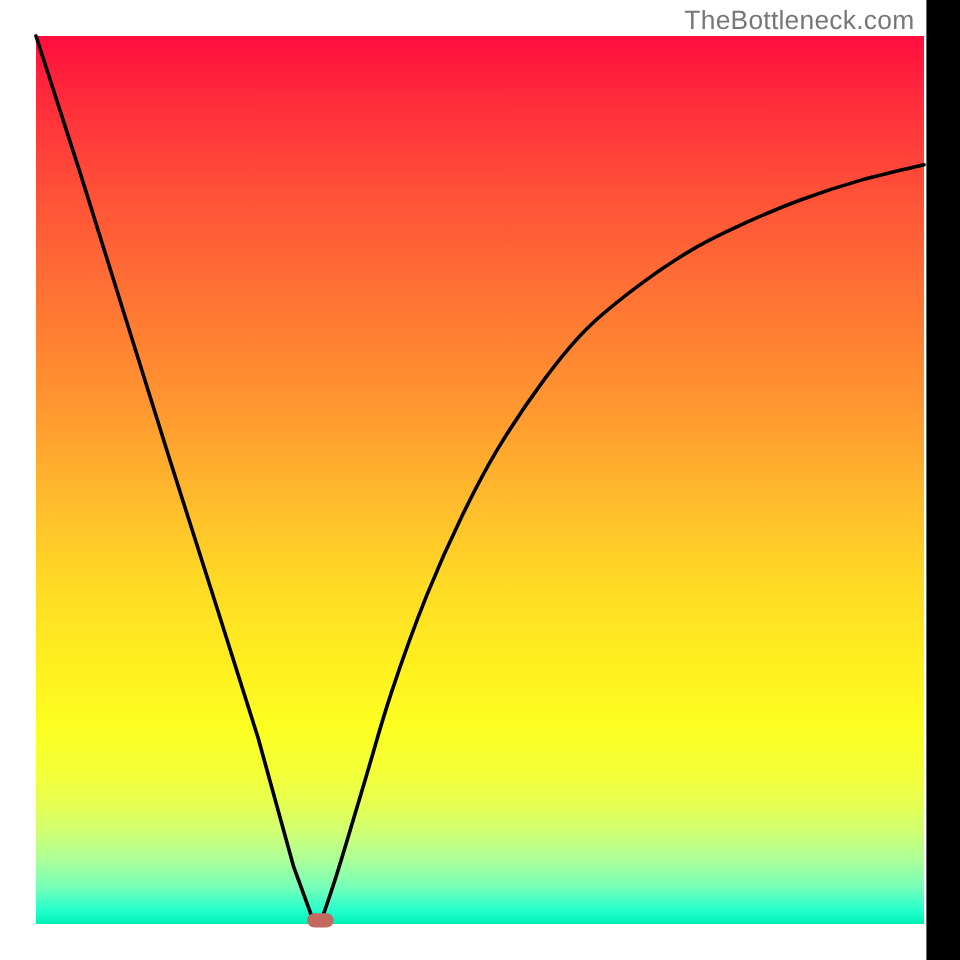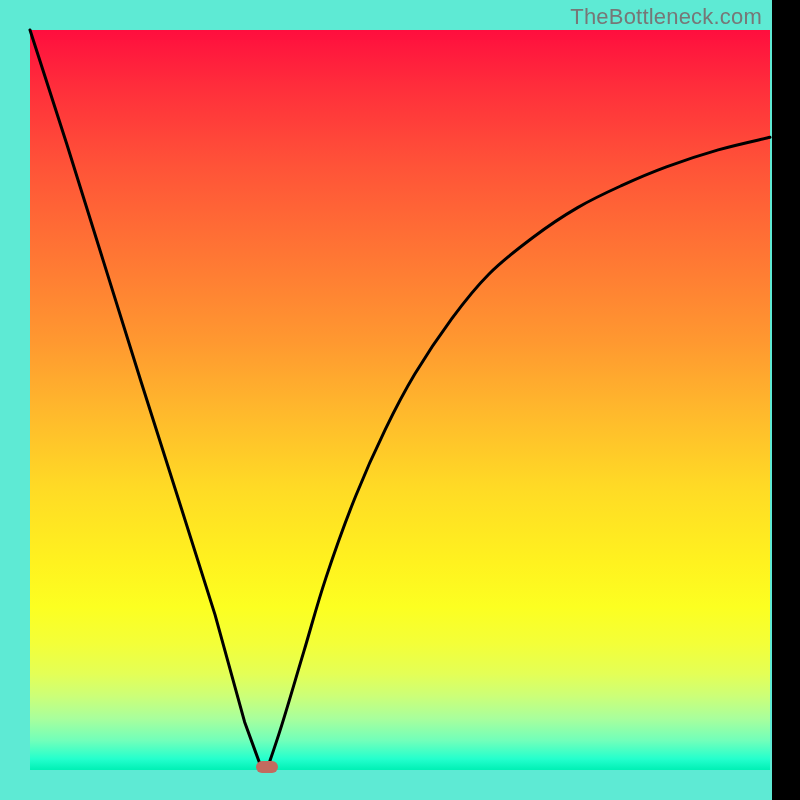--- a/index.html
+++ b/index.html
@@ -8,21 +8,21 @@
     width: 800px;
     height: 800px;
     overflow: hidden;
     background: #000;
     font-family: Arial, Helvetica, sans-serif;
   }
   .frame {
     position: relative;
     width: 772px;
     height: 800px;
-    background: #5eead4;
+    background: #ffffff;
   }
   .plot {
     position: absolute;
     left: 30px;
     top: 30px;
     width: 740px;
     height: 740px;
     background: linear-gradient(to bottom,
       #ff0e3e 0%,
       #ff2f3b 8%,

